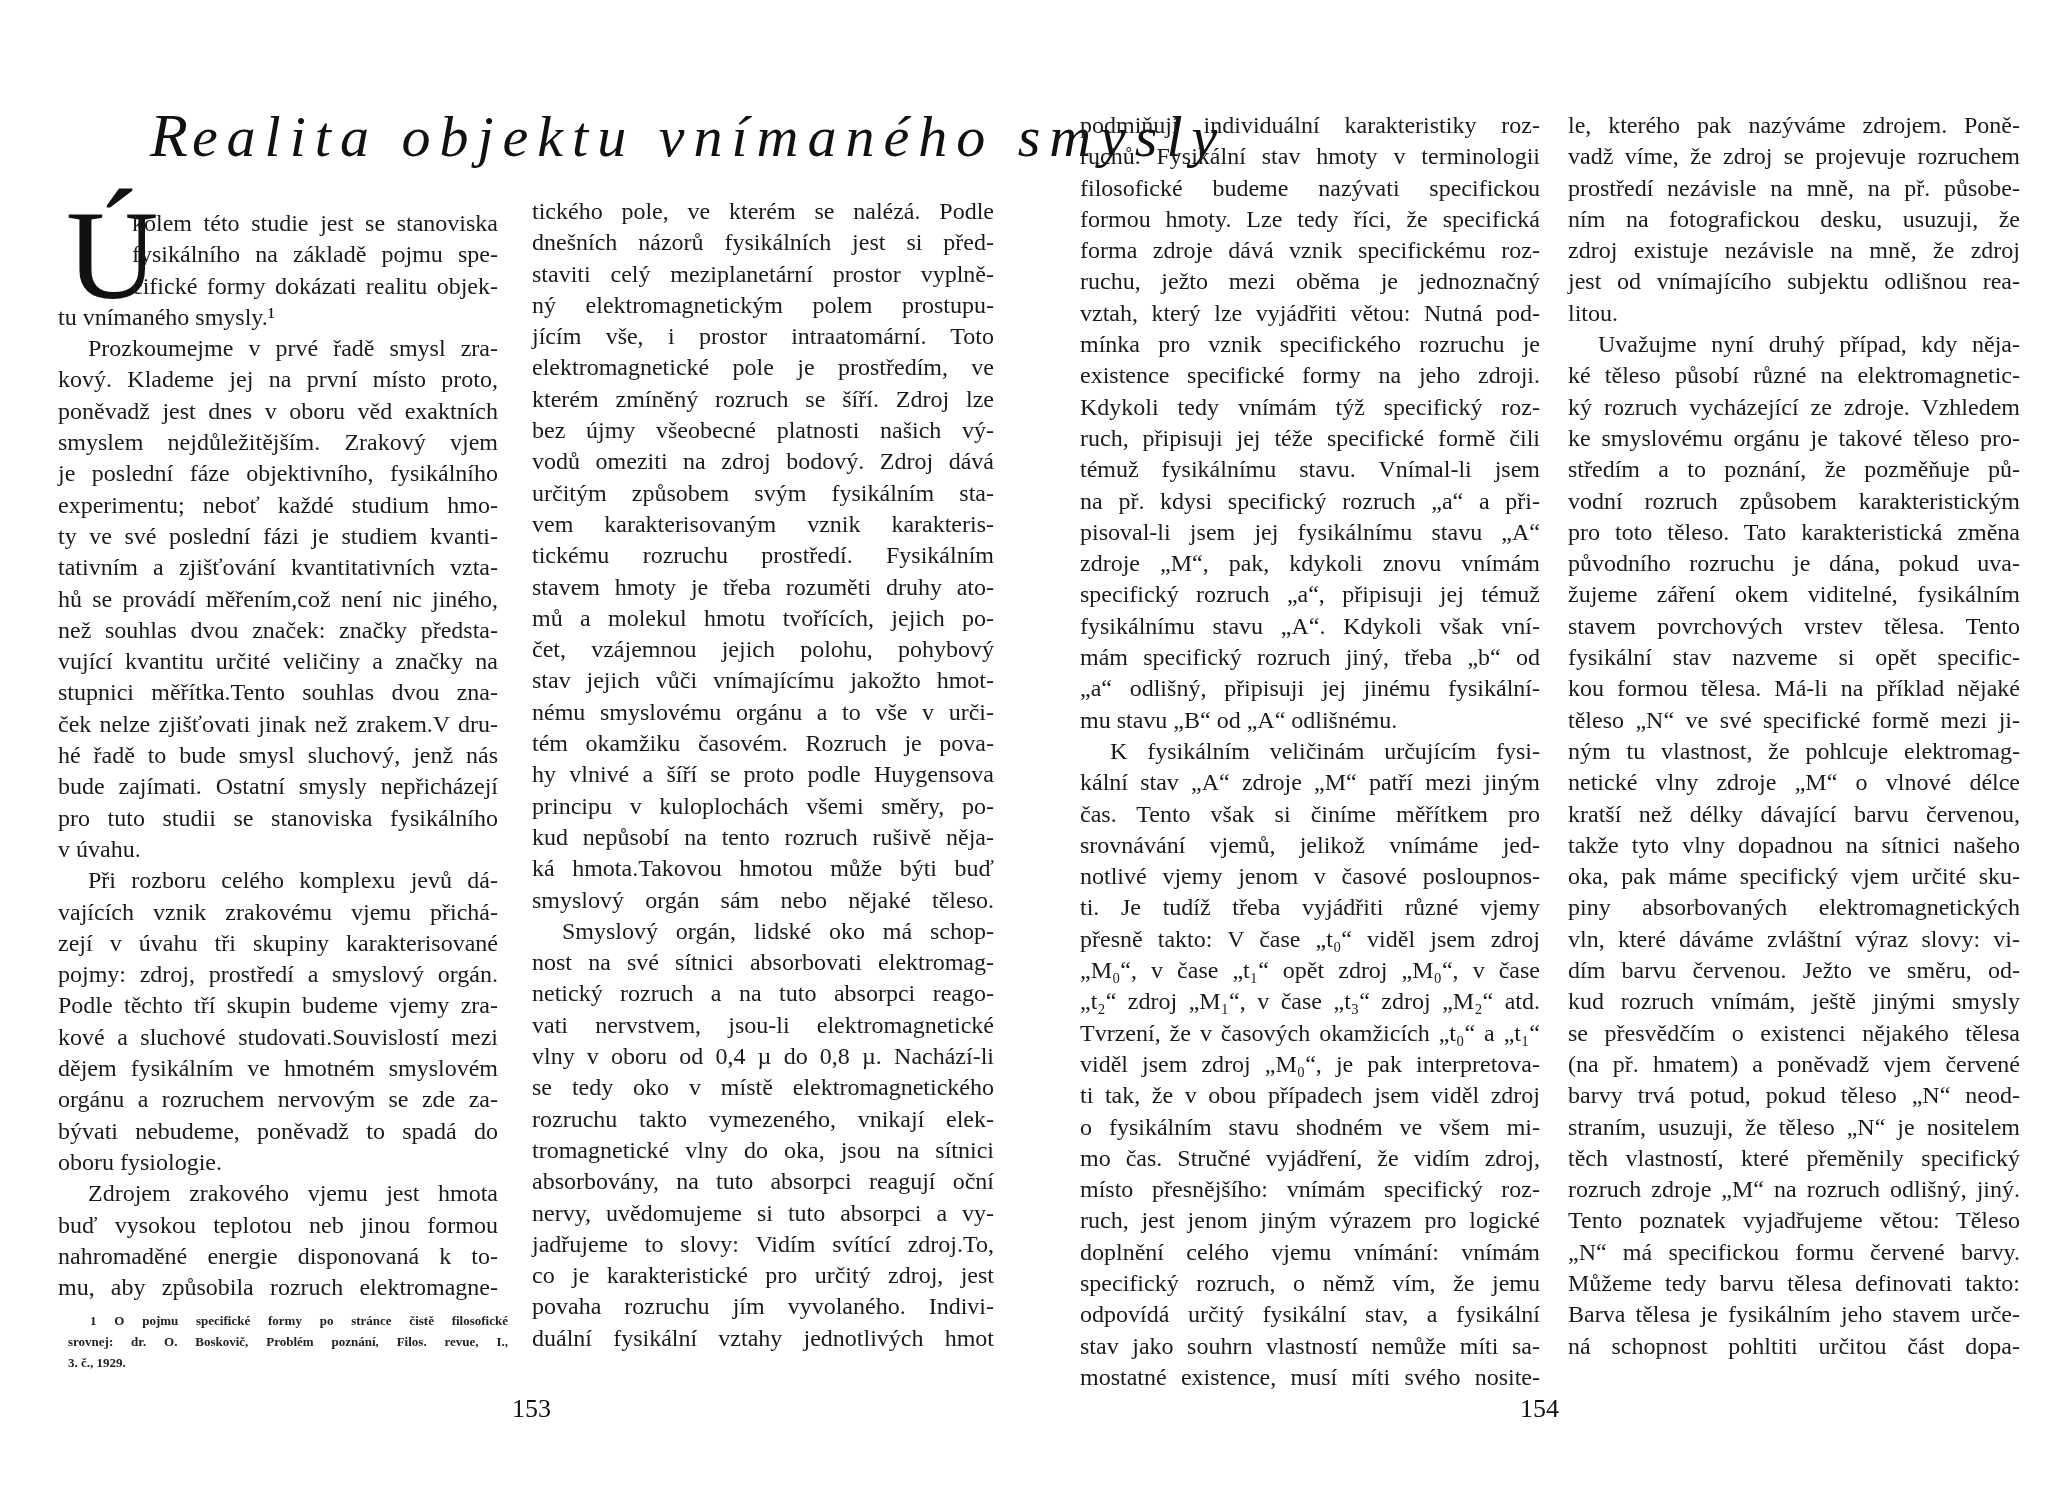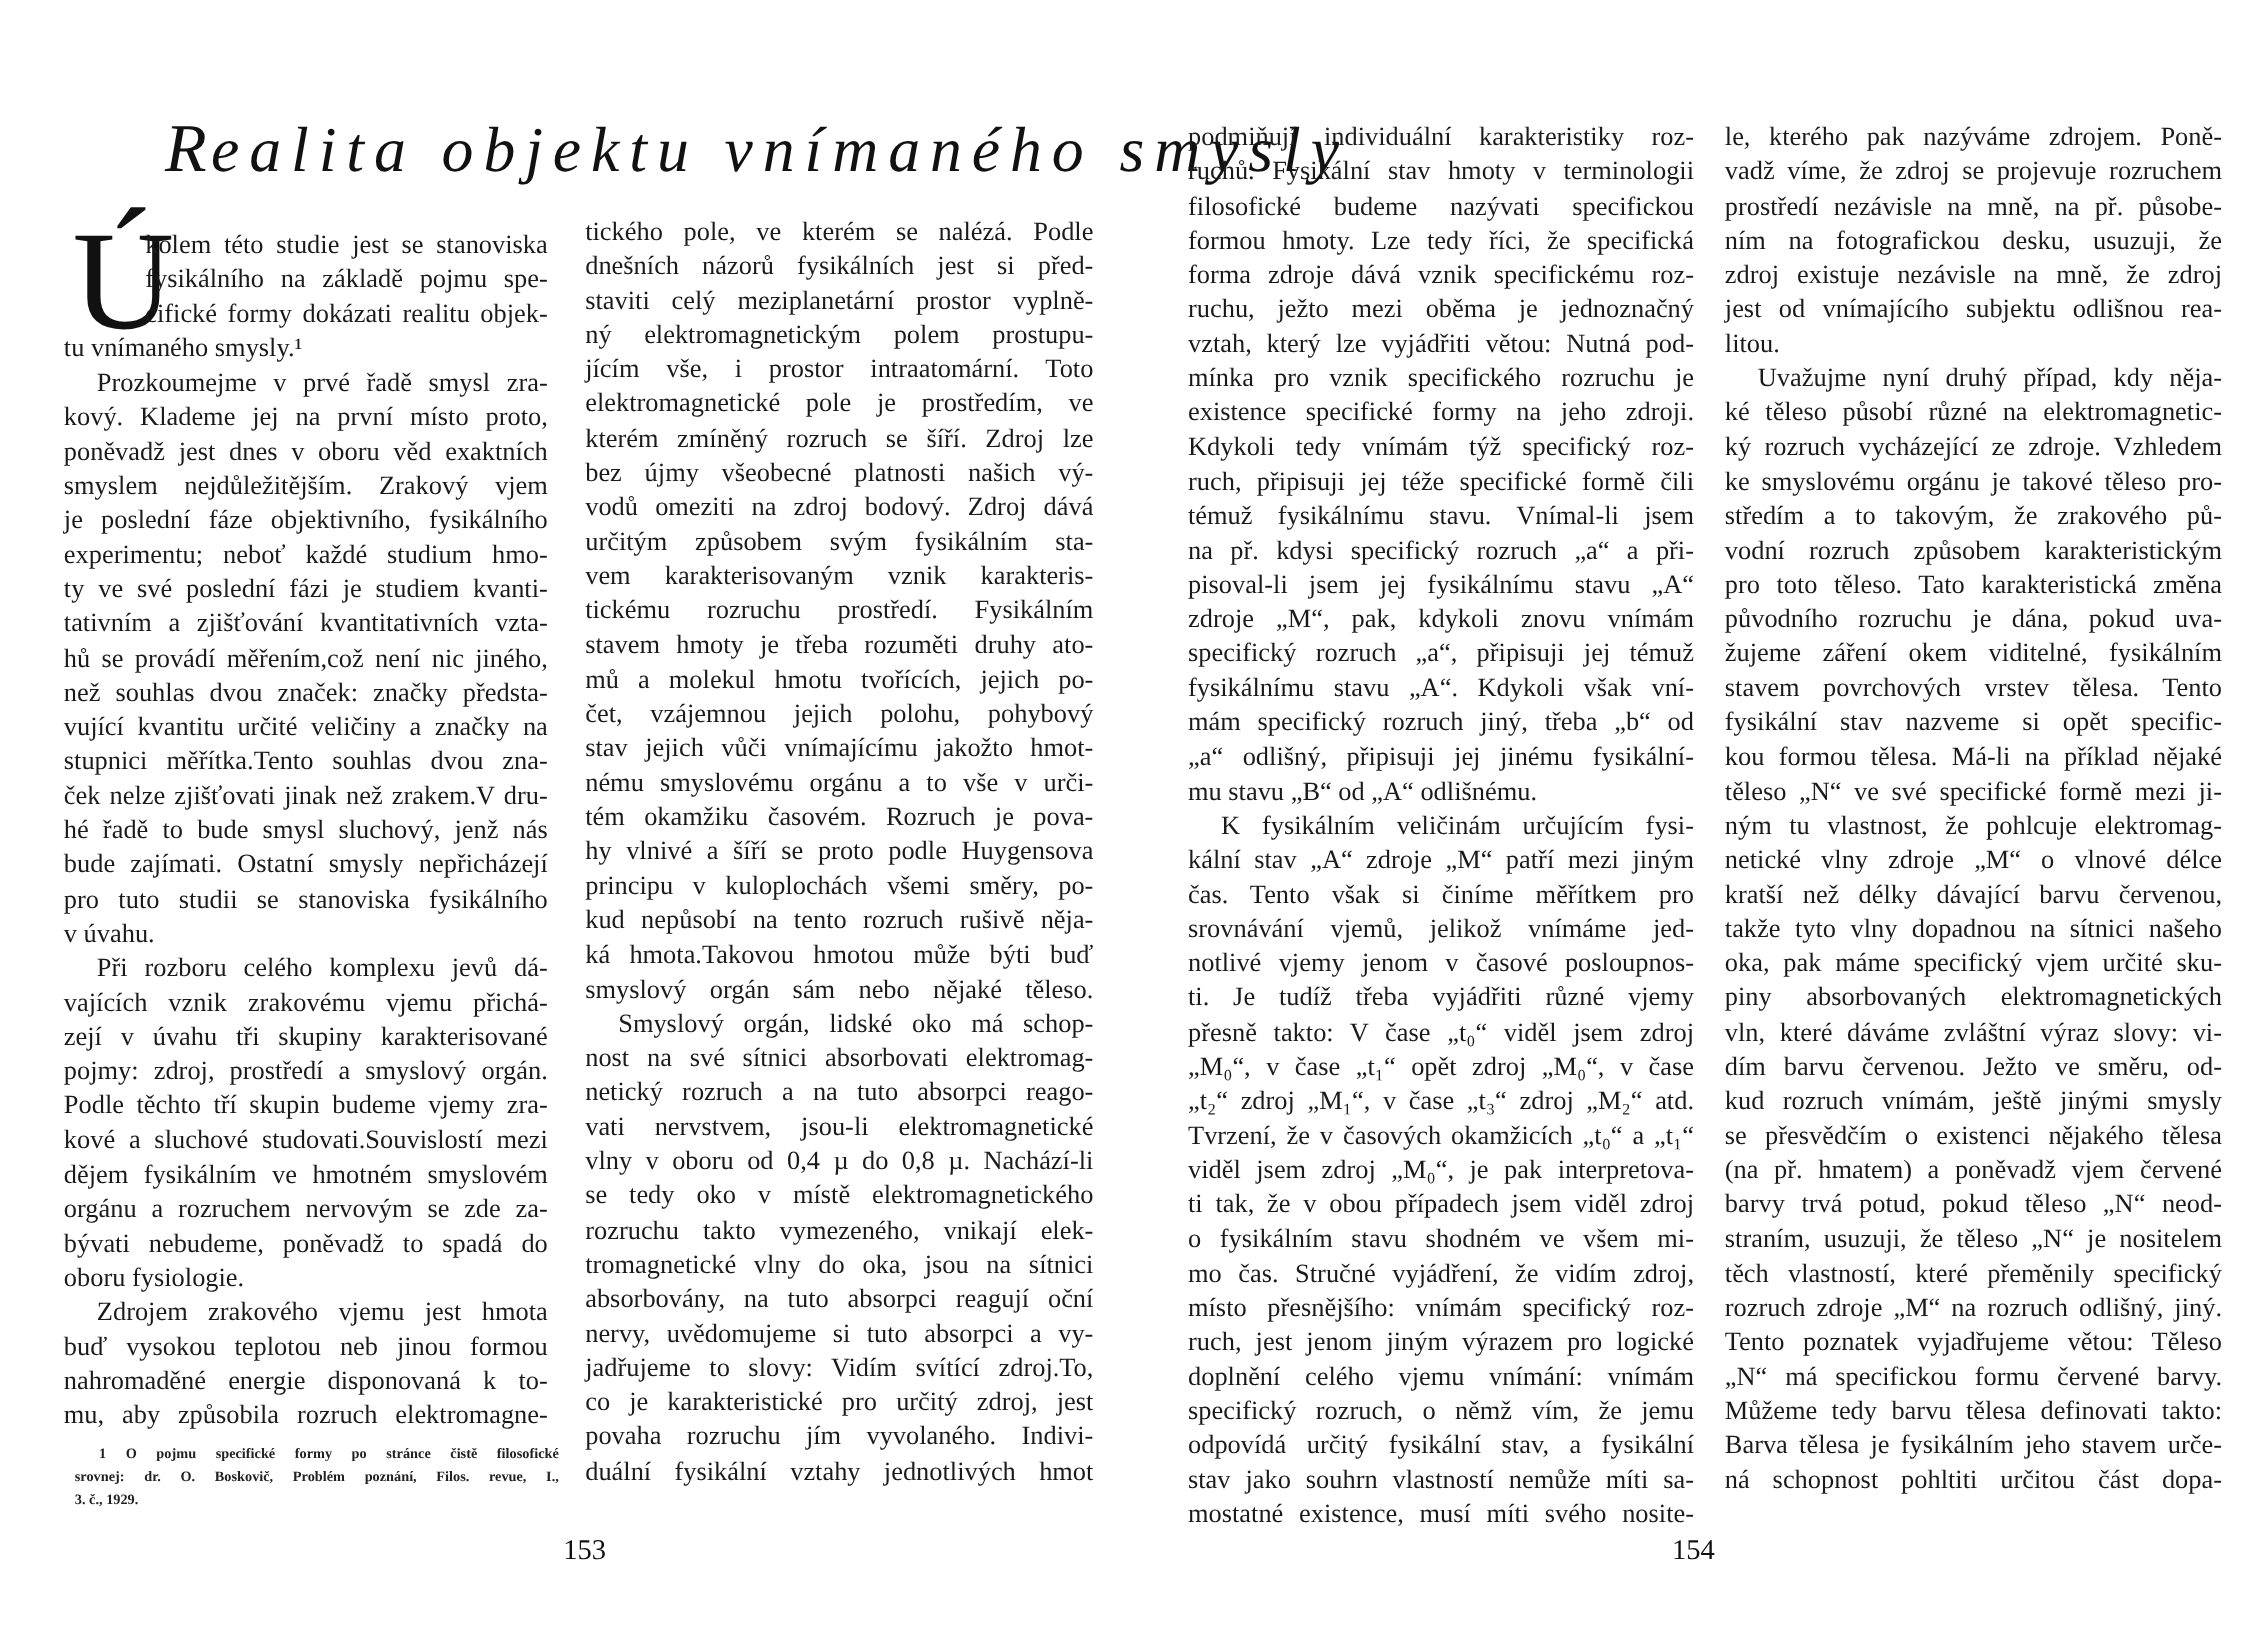--- a/index.html
+++ b/index.html
@@ -164,21 +164,21 @@
       <span class="line">vadž víme, že zdroj se projevuje rozruchem</span>
       <span class="line">prostředí nezávisle na mně, na př. působe-</span>
       <span class="line">ním na fotografickou desku, usuzuji, že</span>
       <span class="line">zdroj existuje nezávisle na mně, že zdroj</span>
       <span class="line">jest od vnímajícího subjektu odlišnou rea-</span>
       <span class="line last">litou.</span>
       <span class="line indent">Uvažujme nyní druhý případ, kdy něja-</span>
       <span class="line">ké těleso působí různé na elektromagnetic-</span>
       <span class="line">ký rozruch vycházející ze zdroje. Vzhledem</span>
       <span class="line">ke smyslovému orgánu je takové těleso pro-</span>
-      <span class="line">středím a to takovým, že zrakového pů-</span>
+      <span class="line">středím a to poznání, že pozměňuje pů-</span>
       <span class="line">vodní rozruch způsobem karakteristickým</span>
       <span class="line">pro toto těleso. Tato karakteristická změna</span>
       <span class="line">původního rozruchu je dána, pokud uva-</span>
       <span class="line">žujeme záření okem viditelné, fysikálním</span>
       <span class="line">stavem povrchových vrstev tělesa. Tento</span>
       <span class="line">fysikální stav nazveme si opět specific-</span>
       <span class="line">kou formou tělesa. Má-li na příklad nějaké</span>
       <span class="line">těleso „N“ ve své specifické formě mezi ji-</span>
       <span class="line">ným tu vlastnost, že pohlcuje elektromag-</span>
       <span class="line">netické vlny zdroje „M“ o vlnové délce</span>

